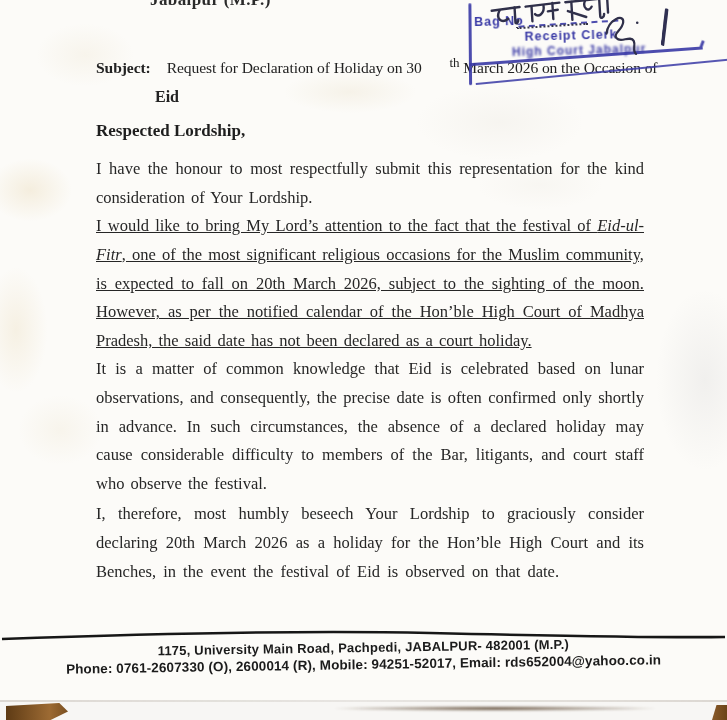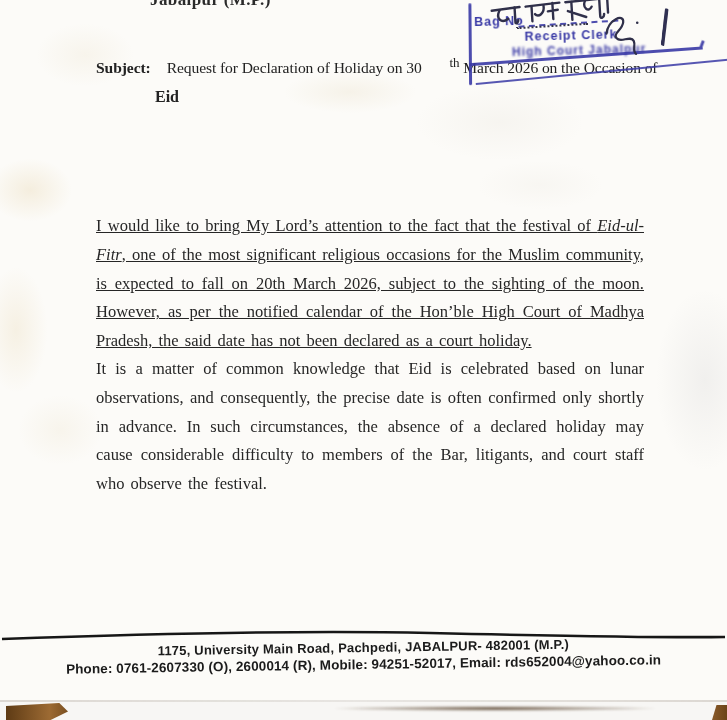--- a/index.html
+++ b/index.html
@@ -127,26 +127,29 @@
   <div class="paper"></div>
 
   <div class="letterhead-partial">Jabalpur (M.P.)</div>
 
 
   <div class="subject">
     <span class="lbl">Subject:</span><span>Request for Declaration of Holiday on 30</span><sup>th</sup><span> March 2026 on the Occasion of</span>
   </div>
   <div class="subject-line2">Eid</div>
 
+  <div class="salutation">Respected Lordship,</div>
 
+  <div class="para p1">I have the honour to most respectfully submit this representation for the kind consideration of Your Lordship.</div>
 
   <div class="para p2"><span>I would like to bring My Lord’s attention to the fact that the festival of </span><span class="it">Eid-ul-Fitr</span><span>, one of the most significant religious occasions for the Muslim community, is expected to fall on 20th March 2026, subject to the sighting of the moon. However, as per the notified calendar of the Hon’ble High Court of Madhya Pradesh, the said date has not been declared as a court holiday.</span></div>
 
   <div class="para p3">It is a matter of common knowledge that Eid is celebrated based on lunar observations, and consequently, the precise date is often confirmed only shortly in advance. In such circumstances, the absence of a declared holiday may cause considerable difficulty to members of the Bar, litigants, and court staff who observe the festival.</div>
 
+  <div class="para p4">I, therefore, most humbly beseech Your Lordship to graciously consider declaring 20th March 2026 as a holiday for the Hon’ble High Court and its Benches, in the event the festival of Eid is observed on that date.</div>
 
   <div class="stamp">
     <div class="stamp-border-left"></div>
     <div class="stamp-border-bottom"></div>
     <div class="stamp-strike"></div>
 
     <span class="blue stamp-bagno">Bag No</span>
     <div class="stamp-dash"></div>
 
     <span class="sr-only">दो पेज प्राप्त</span>

